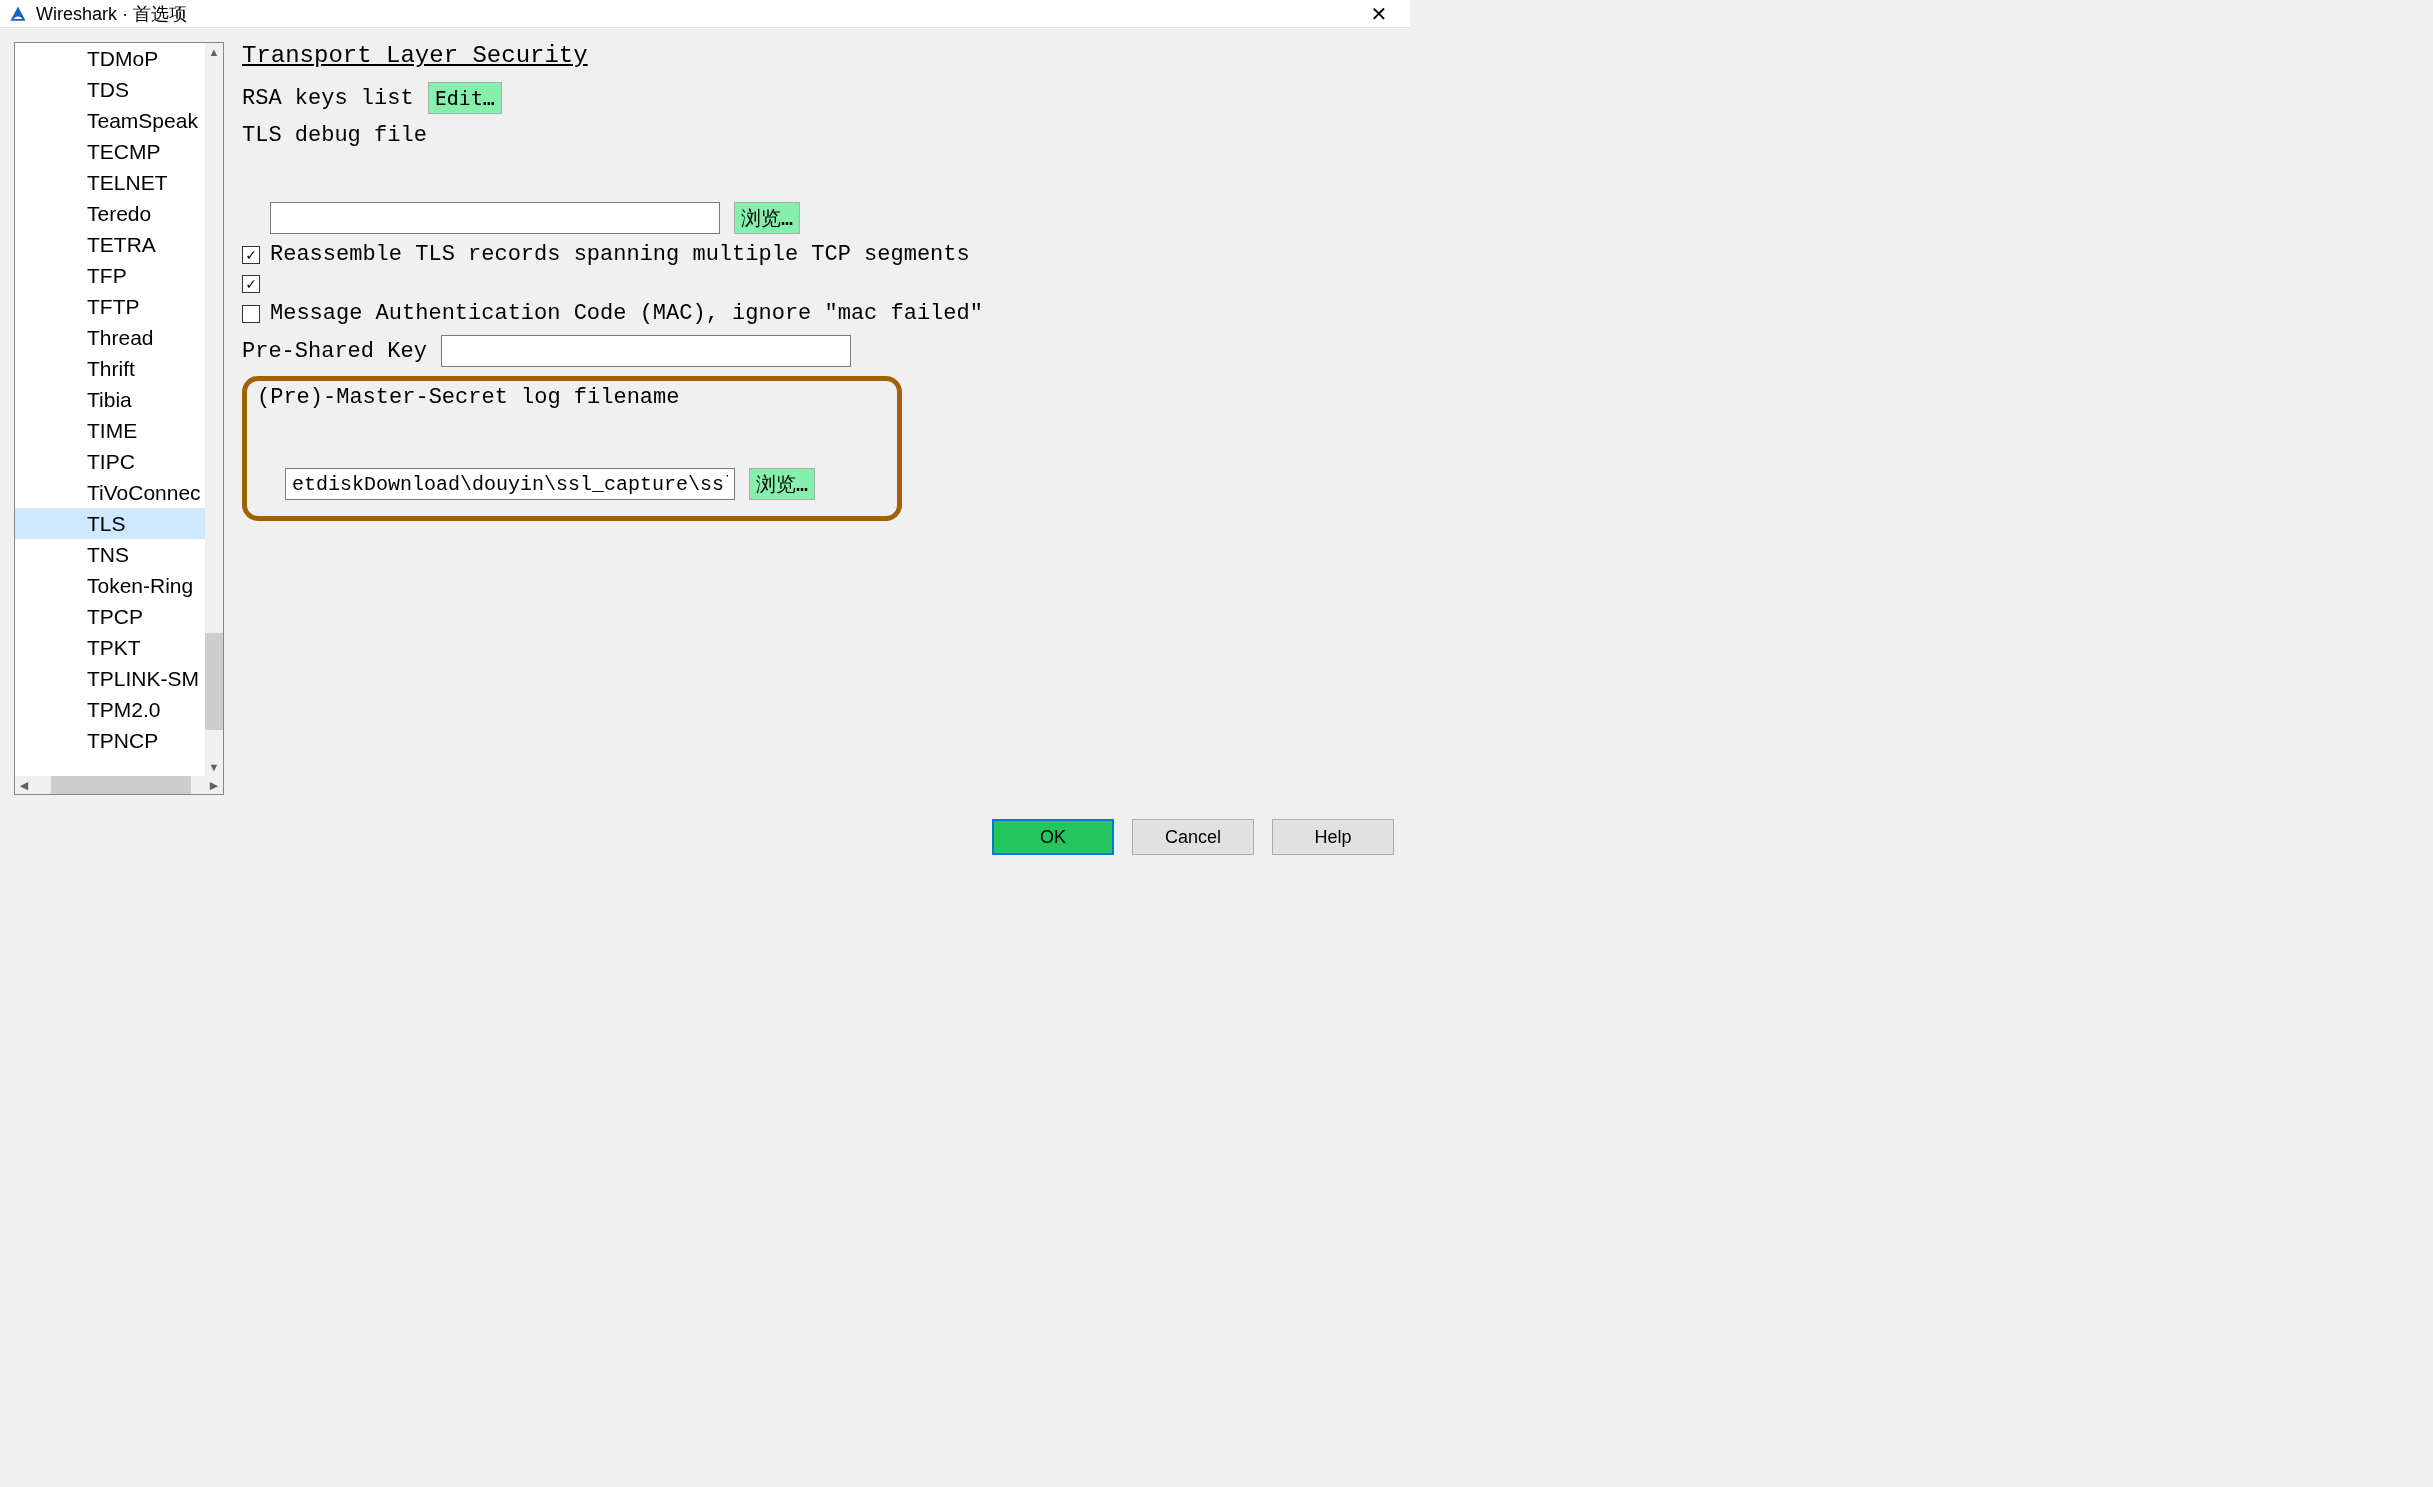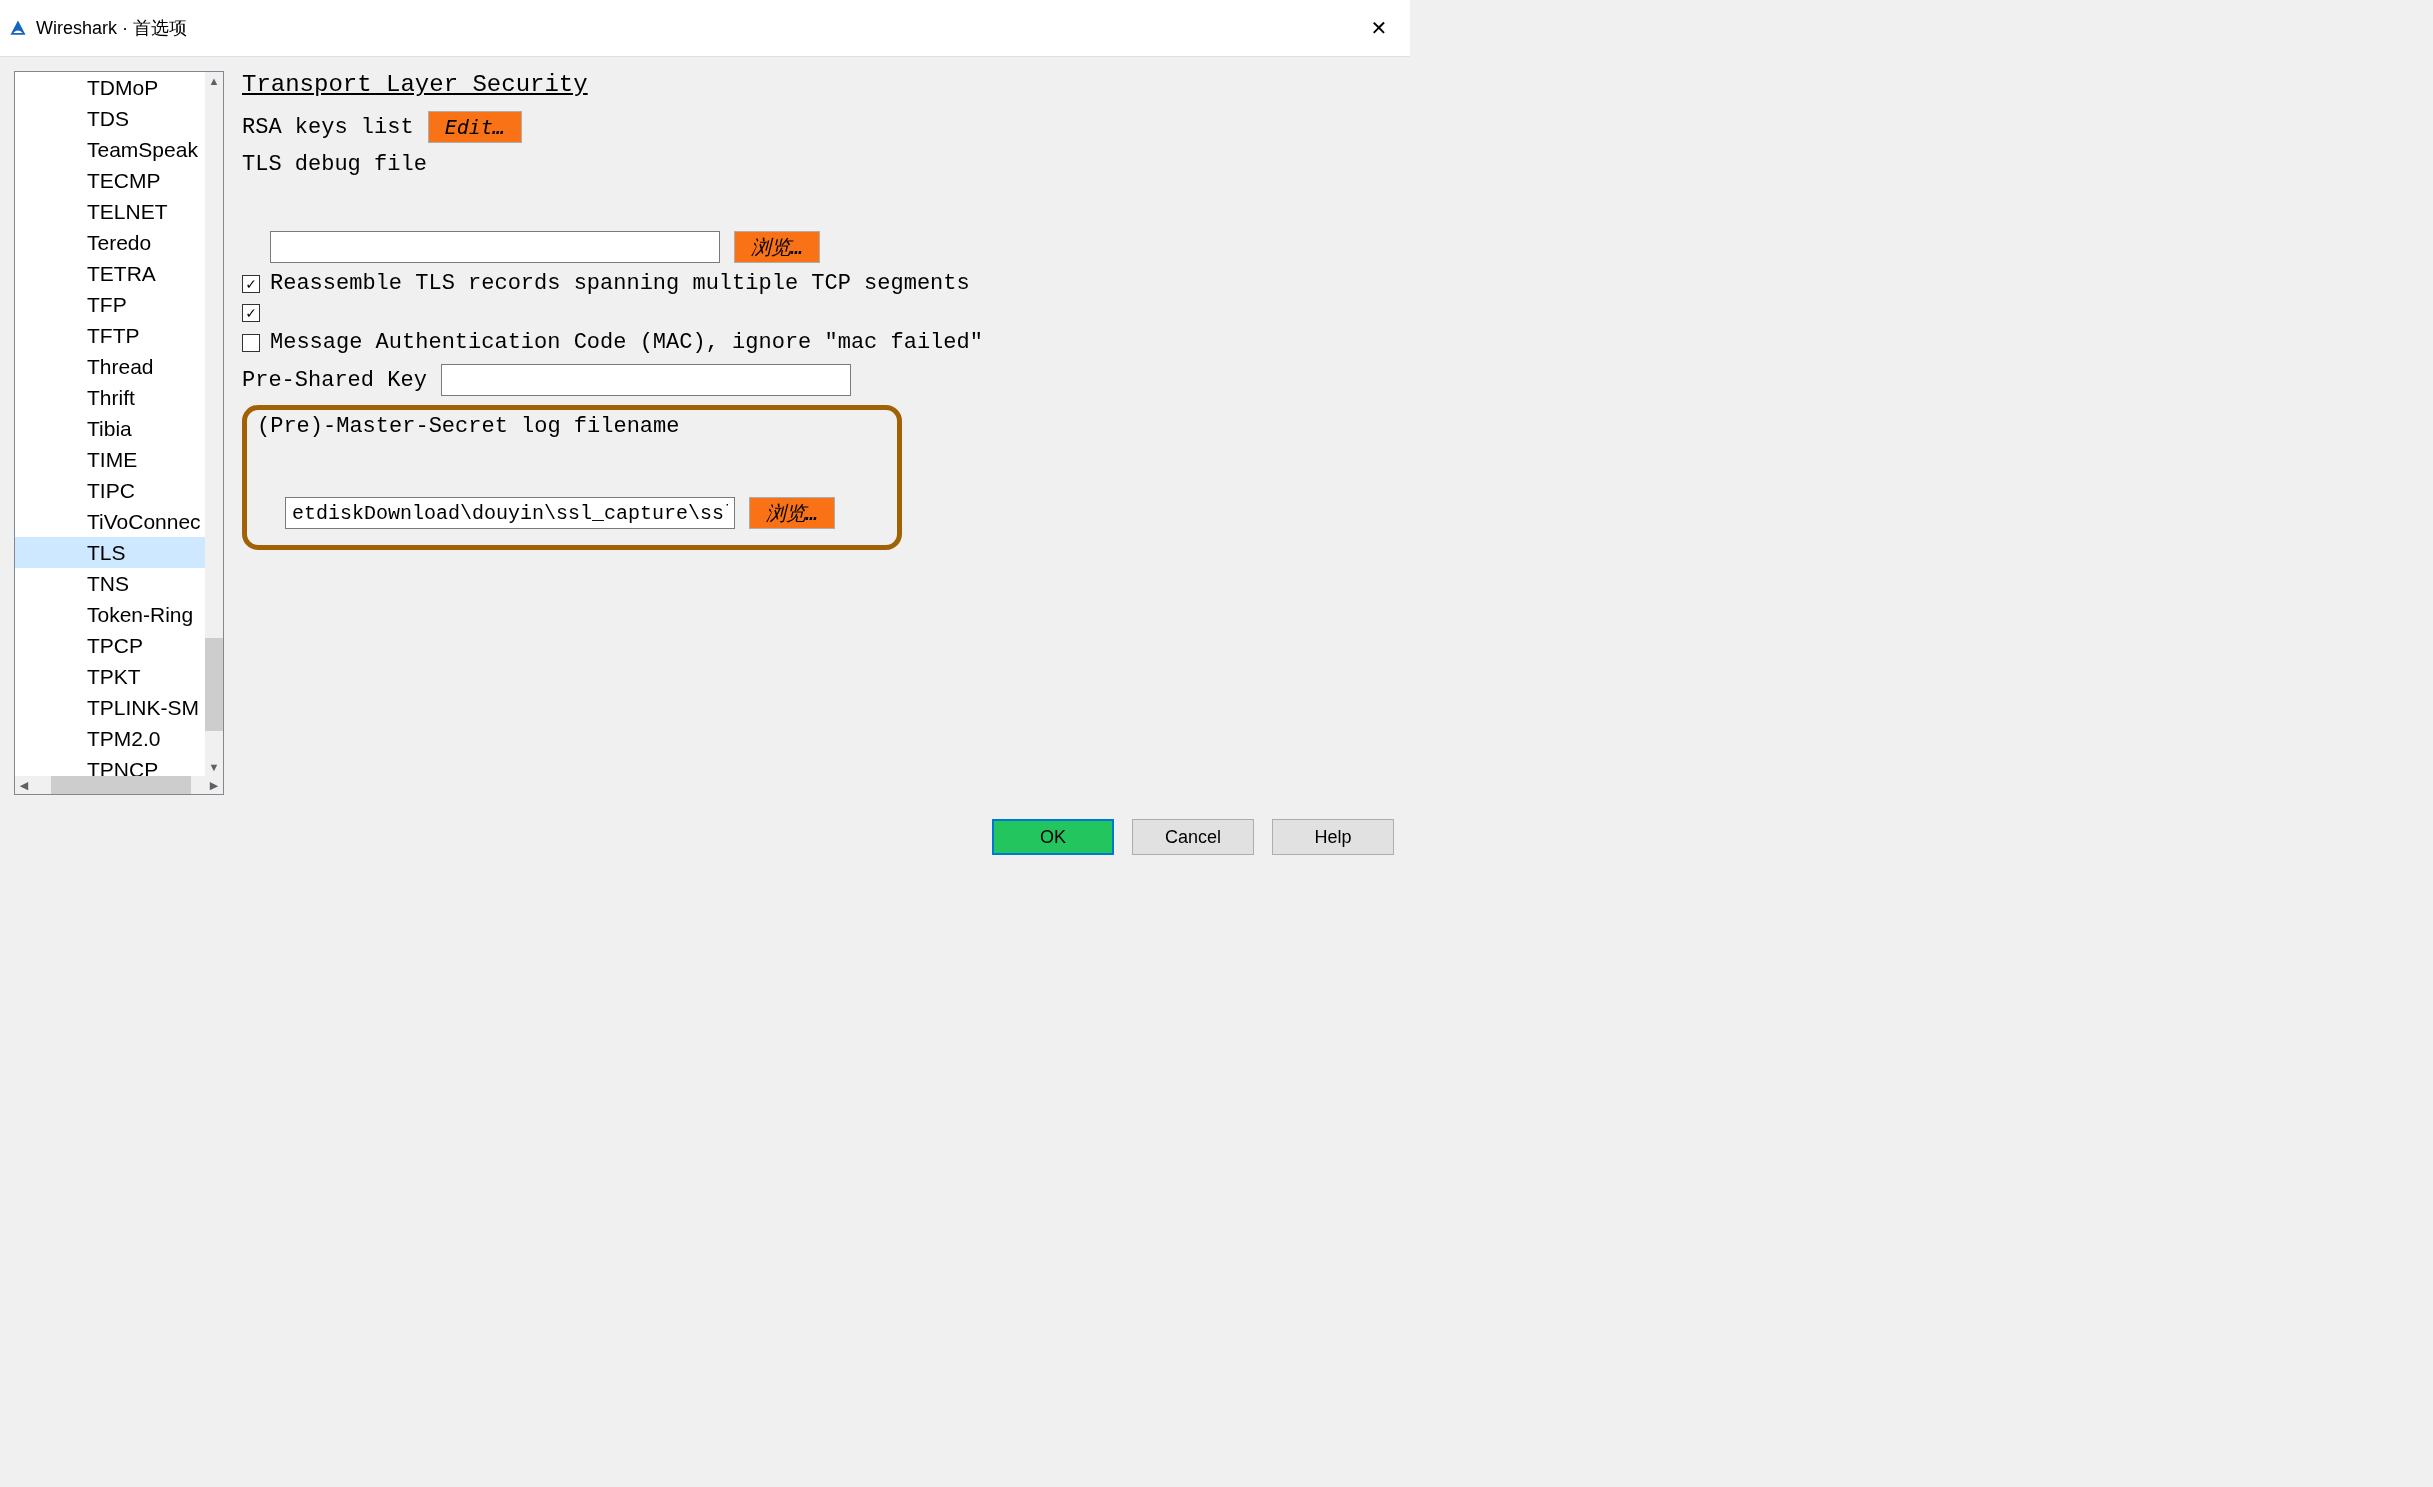--- a/index.html
+++ b/index.html
@@ -2,21 +2,21 @@
 <html><head>
   <meta charset="utf-8">
   <style>
     * { box-sizing: border-box; margin: 0; padding: 0; font-family: "Microsoft YaHei", "Segoe UI", sans-serif; }
     body { background: #f0f0f0; font-size: 20px; color: #000; }
 
     .window { display: flex; flex-direction: column; height: 871px; width: 1410px; background: #f0f0f0; }
 
     .titlebar {
       background: #fff;
-      height: 57px;
+      height: 28px;
       display: flex;
       align-items: center;
       padding: 0 8px;
       border-bottom: 1px solid #e0e0e0;
       gap: 8px;
     }
     .titlebar-icon svg { width: 20px; height: 20px; display: block; }
     .titlebar-title { font-size: 18px; }
     .titlebar-spacer { flex: 1; }
     .titlebar-close { width: 46px; height: 40px; display:flex; align-items:center; justify-content:center; font-size: 20px; }
@@ -62,26 +62,26 @@
     .hscrollbar .right-arrow { position:absolute; right:0;}
 
     .main { flex:1; display:flex; flex-direction:column; gap: 8px; font-family: "SimSun","NSimSun",monospace,serif; font-size: 22px;}
     .main .heading { font-size: 24px; margin-bottom: 4px; text-decoration: underline;}
     .row { display:flex; align-items:center; gap: 14px; min-height: 34px;}
     .row.block { flex-direction: column; align-items:flex-start; gap: 6px;}
     .label { }
     .mono { font-family: "SimSun","NSimSun","Courier New",monospace; }
 
     .btn {
-      background: #f97316;
+      background: #86efac;
       border: 1px solid #adadad;
-      padding: 4px 16px;
+      padding: 4px 6px;
       font-family: "SimSun","NSimSun",monospace;
       font-size: 20px;
-      height: 32px; line-height: 22px; font-style: italic;
+      height: 32px; line-height: 22px;
     }
     .input-text {
       background: #fff;
       border: 1px solid #7a7a7a;
       height: 32px;
       padding: 0 6px;
       font-family: "SimSun","NSimSun","Courier New",monospace;
       font-size: 20px;
     }
     .w-md { width: 450px;}

